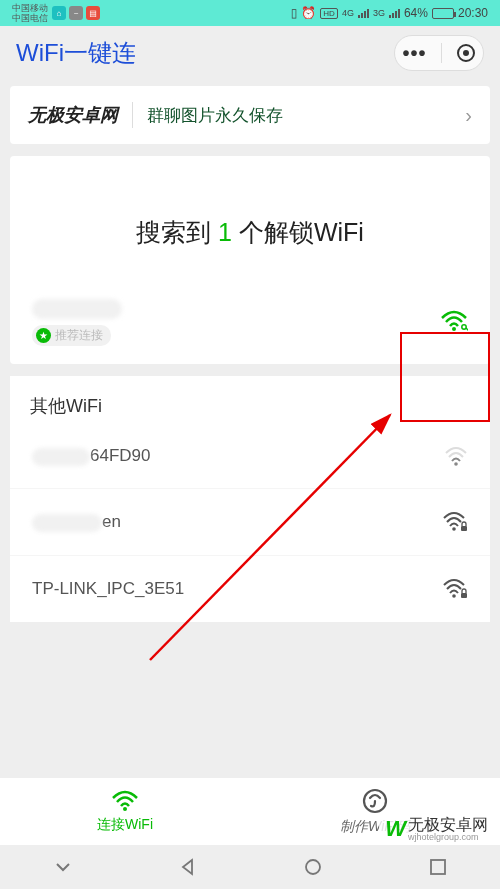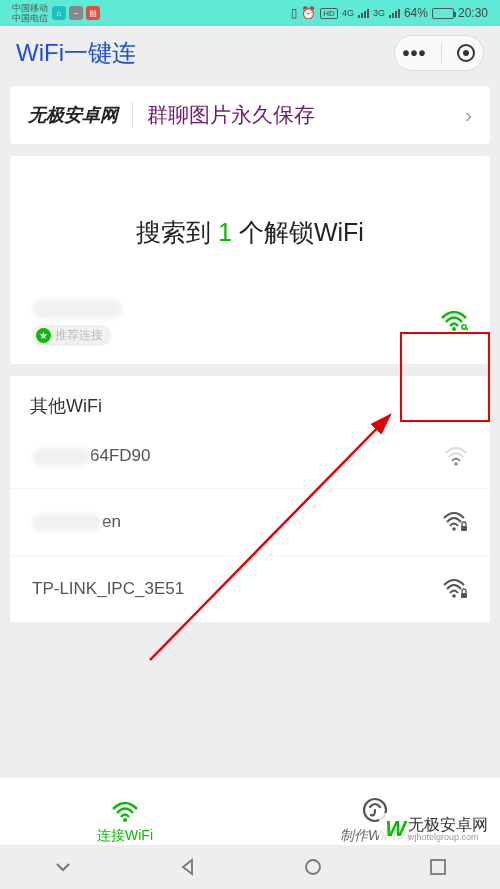--- a/index.html
+++ b/index.html
@@ -45,41 +45,41 @@
   .title-actions { margin-left: auto; display:flex; align-items:center; background:#fafafa; border:1px solid #ddd; border-radius: 22px; height:36px; width:90px; justify-content: space-around;}
   .title-actions .dots { font-size:20px; font-weight:bold; letter-spacing:1px; color:#333;}
   .title-actions .divider { width:1px; height:20px; background:#ddd;}
   .target-icon { width:18px; height:18px; border:2px solid #333; border-radius:50%; display:flex; align-items:center; justify-content:center;}
   .target-icon::after{ content:""; width:6px; height:6px; background:#333; border-radius:50%;}
 
   .card { background:#fff; margin: 0 10px 12px; border-radius:4px;}
   .promo-card { height:58px; display:flex; align-items:center; padding:0 18px; margin-top:6px;}
   .promo-title { font-size:18px; font-style:italic; font-weight:bold; color:#222;}
   .promo-sep { width:1px; height:26px; background:#ddd; margin:0 14px;}
-  .promo-sub { font-size:21px; color:#701a75;}
+  .promo-sub { font-size:17px; color:#14532d;}
   .promo-chevron { margin-left:auto; color:#999; font-size:20px;}
 
   .search-card { padding: 0; margin-top:0; position:relative;}
   .search-header { text-align:center; padding: 60px 0 36px; font-size:25px; font-weight:500; color:#222;}
   .search-header .count { color:#09bb07;}
   .wifi-row { display:flex; align-items:center; padding: 14px 22px 18px; position:relative;}
   .wifi-name-blur { width:90px; height:20px; background:#f1f1f1; border-radius:10px; filter:blur(2px);}
   .rec-badge { display:inline-flex; align-items:center; gap:4px; background:#f1f1f1; color:#bbb; border-radius:10px; padding:2px 8px 2px 4px; font-size:12px; margin-top:6px;}
   .rec-star { width:15px; height:15px; background:#09bb07; border-radius:50%; display:flex; align-items:center; justify-content:center; color:#fff; font-size:10px;}
   .wifi-signal-main { margin-left:auto; }
   .red-box { position:absolute; top:332px; right:10px; width:90px; height:90px; border:2px solid #e60000; pointer-events:none;}
 
   .other-section { background:#fff; margin: 0 10px; border-radius:0; padding-top:18px;}
   .other-title { font-size:18px; padding: 0 20px 6px; color:#333;}
   .other-row { display:flex; align-items:center; padding: 22px 22px; border-top:1px solid #f5f5f5; position:relative;gap:20px;}
   .other-row .blur-pill { display:inline-block; height:18px; background:#f1f1f1; border-radius:9px; filter:blur(2px); vertical-align:middle;}
   .other-name { font-size:17px; color:#555;}
   .other-row svg { margin-left:auto; }
 
-  .bottom-tabs { position:absolute; left:0; right:0; bottom:44px; height:68px; background:#fff; display:flex; border-top:1px solid #eee;align-items:flex-end;}
+  .bottom-tabs { position:absolute; left:0; right:0; bottom:44px; height:68px; background:#fff; display:flex; border-top:1px solid #eee;}
   .tab { flex:1; display:flex; flex-direction:column; align-items:center; justify-content:center; gap:4px; font-size:14px;}
   .tab.active { color:#09bb07;}
   .tab.inactive { color:#666;font-style:italic;}
 
   .nav-bar { position:absolute; left:0; right:0; bottom:0; height:44px; background:#eeeeee; display:flex; align-items:center; justify-content:space-around;}
   .nav-icon { color:#666; }
 
   .watermark { position:absolute; right:6px; bottom:44px; display:flex; align-items:center; gap:4px; background:rgba(255,255,255,0.8); padding:3px 6px;}
   .watermark .wj-logo { font-size:22px; font-weight:900; color:#09bb07; font-style:italic; letter-spacing:-2px;}
   .watermark .wj-text { font-size:16px; color:#333; font-weight:400;}

